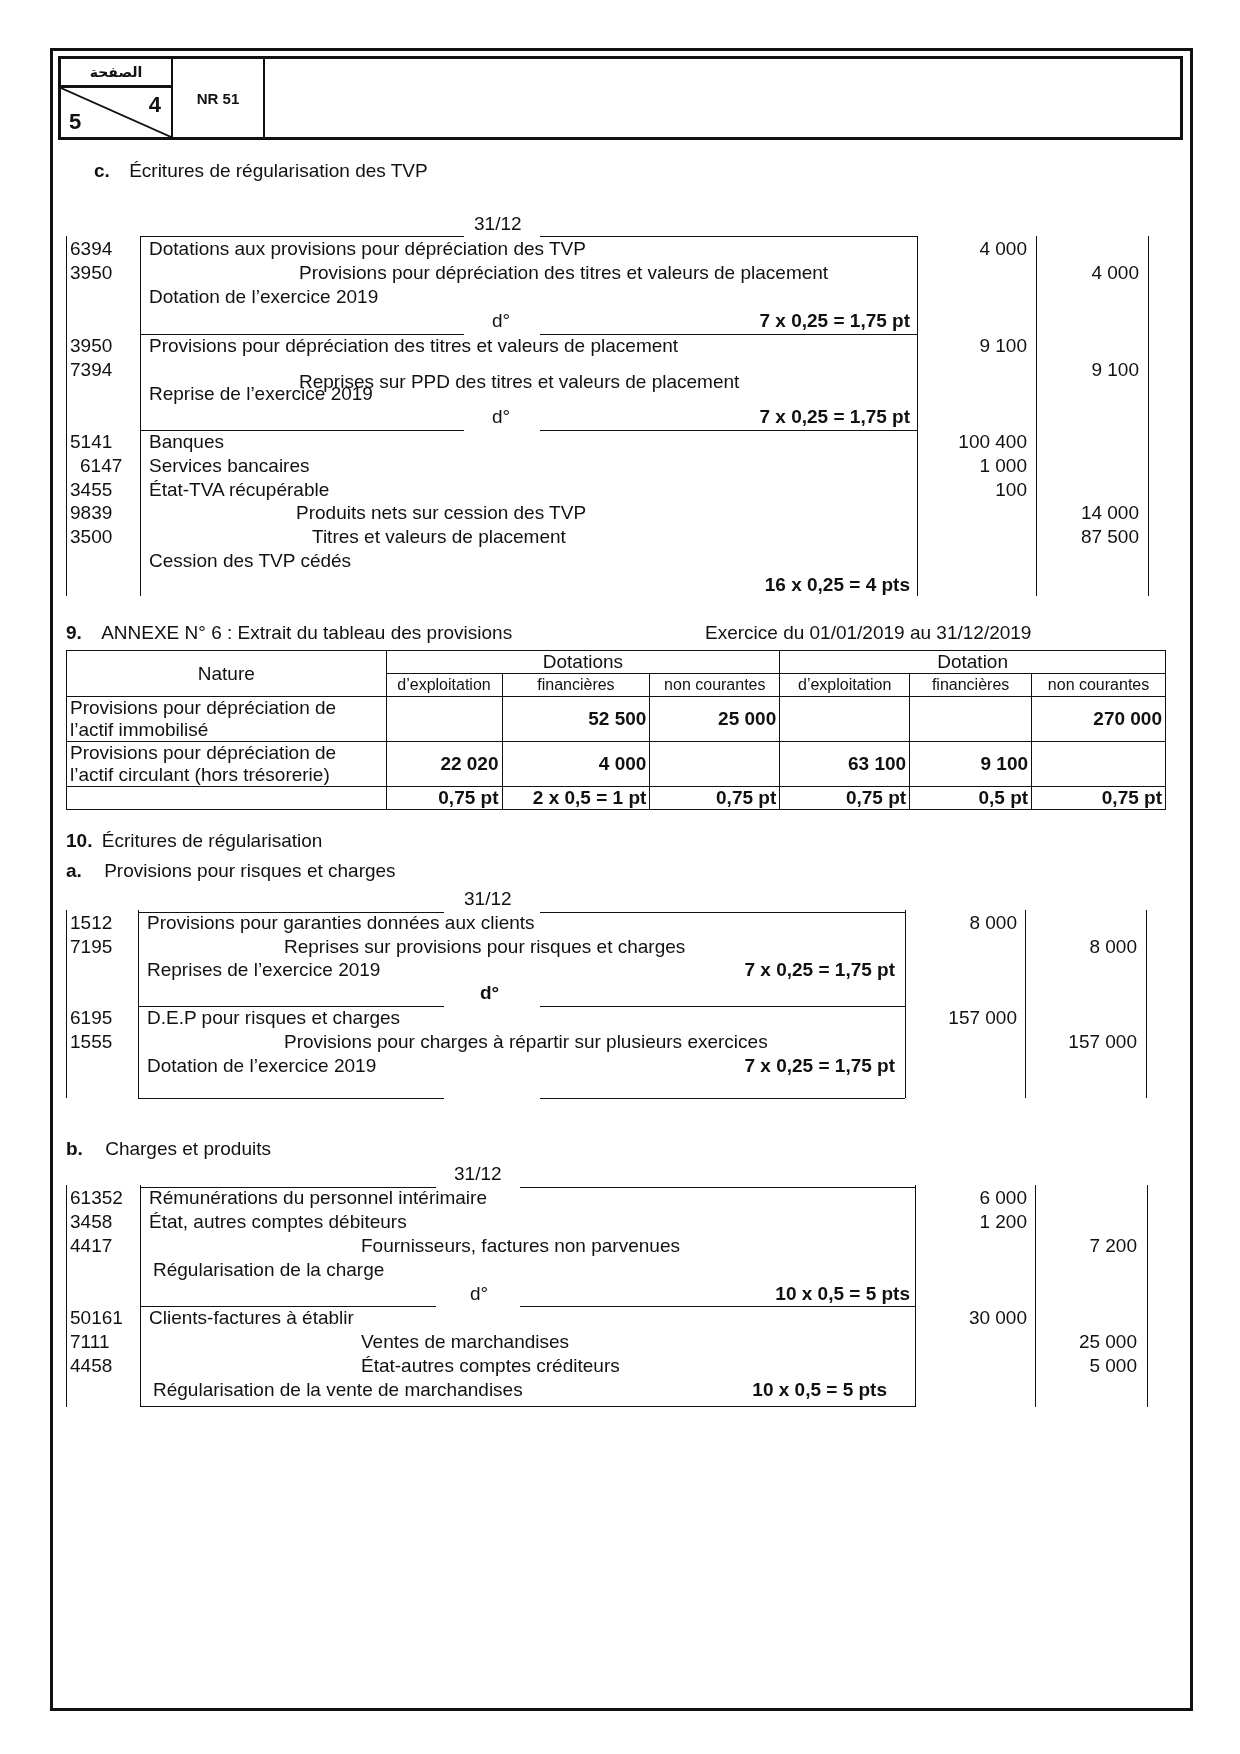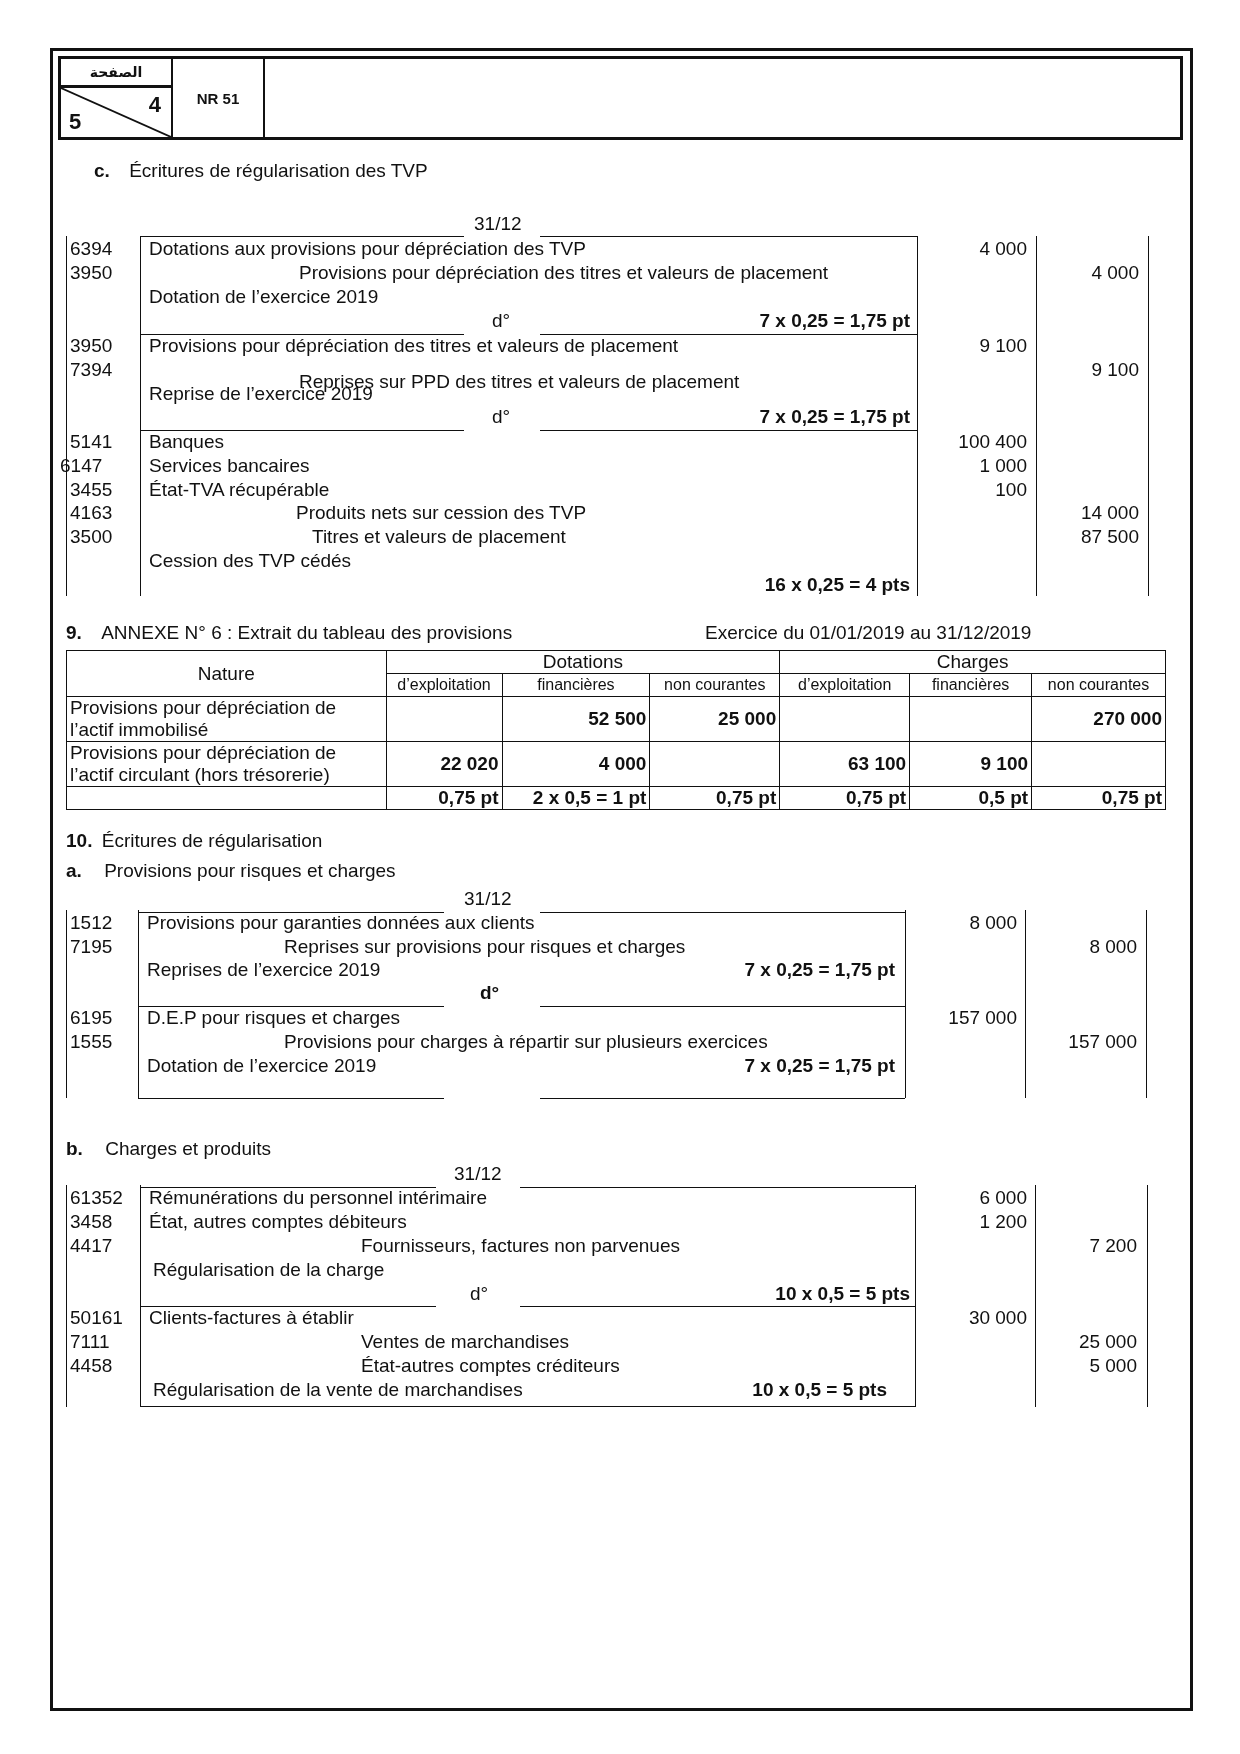--- a/index.html
+++ b/index.html
@@ -90,27 +90,27 @@
   <div class="num" style="right:101px;top:359px;">9 100</div>
   <div class="t" style="left:149px;top:383px;">Reprise de l’exercice 2019</div>
   <div class="hl" style="left:140px;top:430px;width:324px;"></div>
   <div class="t" style="left:492px;top:406px;">d°</div>
   <div class="hl" style="left:540px;top:430px;width:377px;"></div>
   <div class="num b" style="right:330px;top:406px;">7 x 0,25 = 1,75 pt</div>
 
   <div class="t" style="left:70px;top:431px;">5141</div>
   <div class="t" style="left:149px;top:431px;">Banques</div>
   <div class="num" style="right:213px;top:431px;">100 400</div>
-  <div class="t" style="left:60px;top:455px;">6147</div>
+  <div class="t" style="left:80px;top:455px;">6147</div>
   <div class="t" style="left:149px;top:455px;">Services bancaires</div>
   <div class="num" style="right:213px;top:455px;">1 000</div>
   <div class="t" style="left:70px;top:479px;">3455</div>
   <div class="t" style="left:149px;top:479px;">État-TVA récupérable</div>
   <div class="num" style="right:213px;top:479px;">100</div>
-  <div class="t" style="left:70px;top:502px;">4163</div>
+  <div class="t" style="left:70px;top:502px;">9839</div>
   <div class="t" style="left:296px;top:502px;">Produits nets sur cession des TVP</div>
   <div class="num" style="right:101px;top:502px;">14 000</div>
   <div class="t" style="left:70px;top:526px;">3500</div>
   <div class="t" style="left:312px;top:526px;">Titres et valeurs de placement</div>
   <div class="num" style="right:101px;top:526px;">87 500</div>
   <div class="t" style="left:149px;top:550px;">Cession des TVP cédés</div>
   <div class="num b" style="right:330px;top:574px;">16 x 0,25 = 4 pts</div>
 </div>
 
 <div class="t" style="left:66px;top:622px;">
@@ -126,21 +126,21 @@
       <col style="width:148px">
       <col style="width:130px">
       <col style="width:130px">
       <col style="width:122px">
       <col style="width:134px">
   </colgroup>
   <tbody>
       <tr>
     <td rowspan="2" style="text-align:center;">Nature</td>
     <td colspan="3" class="grp">Dotations</td>
-    <td colspan="3" class="grp">Charges</td>
+    <td colspan="3" class="grp">Dotation</td>
   </tr>
   <tr>
     <td class="sub">d’exploitation</td>
     <td class="sub">financières</td>
     <td class="sub">non courantes</td>
     <td class="sub">d’exploitation</td>
     <td class="sub">financières</td>
     <td class="sub">non courantes</td>
   </tr>
   <tr>

